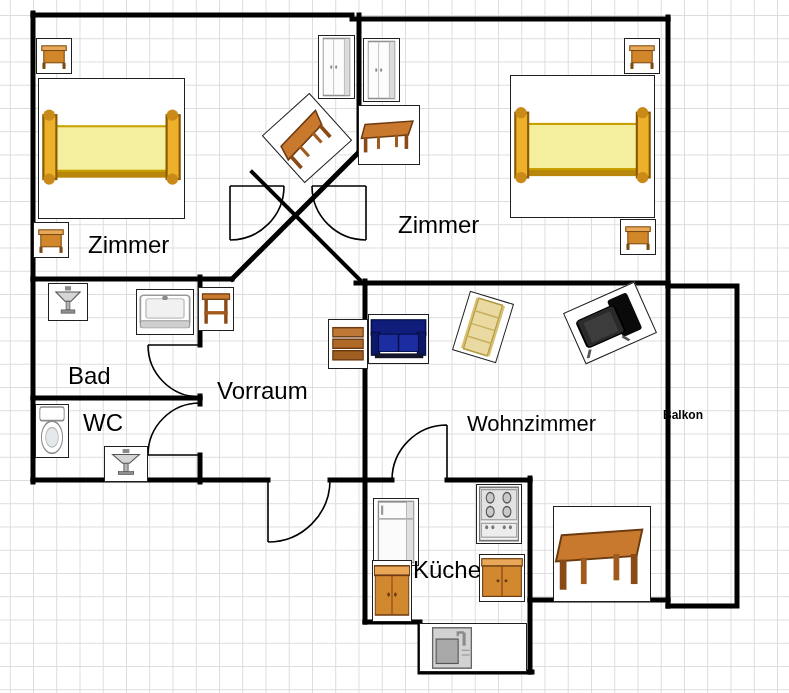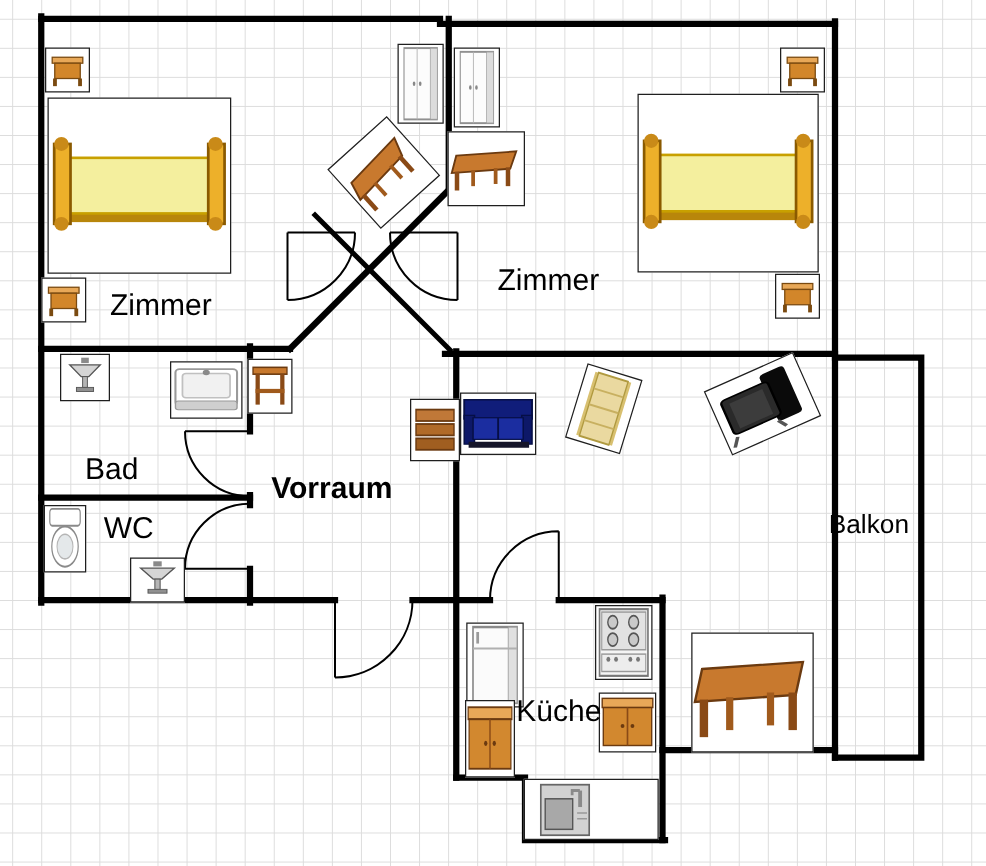--- a/index.html
+++ b/index.html
@@ -18,21 +18,21 @@
     position:absolute;background:#fff;border:1px solid #1f1f1f;
     box-sizing:border-box;z-index:2;
   }
   .furn svg{width:100%;height:100%;display:block;}
   .lbl{
     position:absolute;color:#000;white-space:nowrap;z-index:3;
     font-family:"Liberation Sans",sans-serif;
   }
   .lbl-19{font-size:24px;}
   .lbl-21{font-size:22px;}
-  .lbl-17{font-size:21px;}
+  .lbl-17{font-size:12px;font-weight:bold;}
 </style>
 </head>
 <body>
 
 <div class="canvas">
 
   <svg class="layer walls" viewBox="0 0 789 693">
     <g stroke="#000" stroke-width="5" fill="none" stroke-linecap="square">
       <path d="M33,15 H352"></path>
       <path d="M352,19 H668"></path>
@@ -315,17 +315,18 @@
       <path d="M77,18 h-14 v8" fill="none" stroke="#8a8a8a" stroke-width="5"></path>
       <line x1="72" y1="56" x2="90" y2="56" stroke="#999" stroke-width="2.5"></line>
       <line x1="72" y1="66" x2="90" y2="66" stroke="#999" stroke-width="2.5"></line>
     </svg>
   </div>
 
   <div class="lbl lbl-19" style="left:88px;top:231px;">Zimmer</div>
   <div class="lbl lbl-19" style="left:398px;top:211px;">Zimmer</div>
   <div class="lbl lbl-19" style="left:68px;top:362px;">Bad</div>
   <div class="lbl lbl-19" style="left:83px;top:409px;">WC</div>
-  <div class="lbl lbl-19" style="left:217px;top:377px;font-weight:bold;">Vorraum</div>
+  <div class="lbl lbl-19" style="left:217px;top:377px;">Vorraum</div>
+  <div class="lbl lbl-21" style="left:467px;top:411px;">Wohnzimmer</div>
   <div class="lbl lbl-17" style="left:663px;top:408px;">Balkon</div>
   <div class="lbl lbl-19" style="left:413px;top:556px;text-align:right;">Küche</div>
 
 </div>
 
 </body></html>

